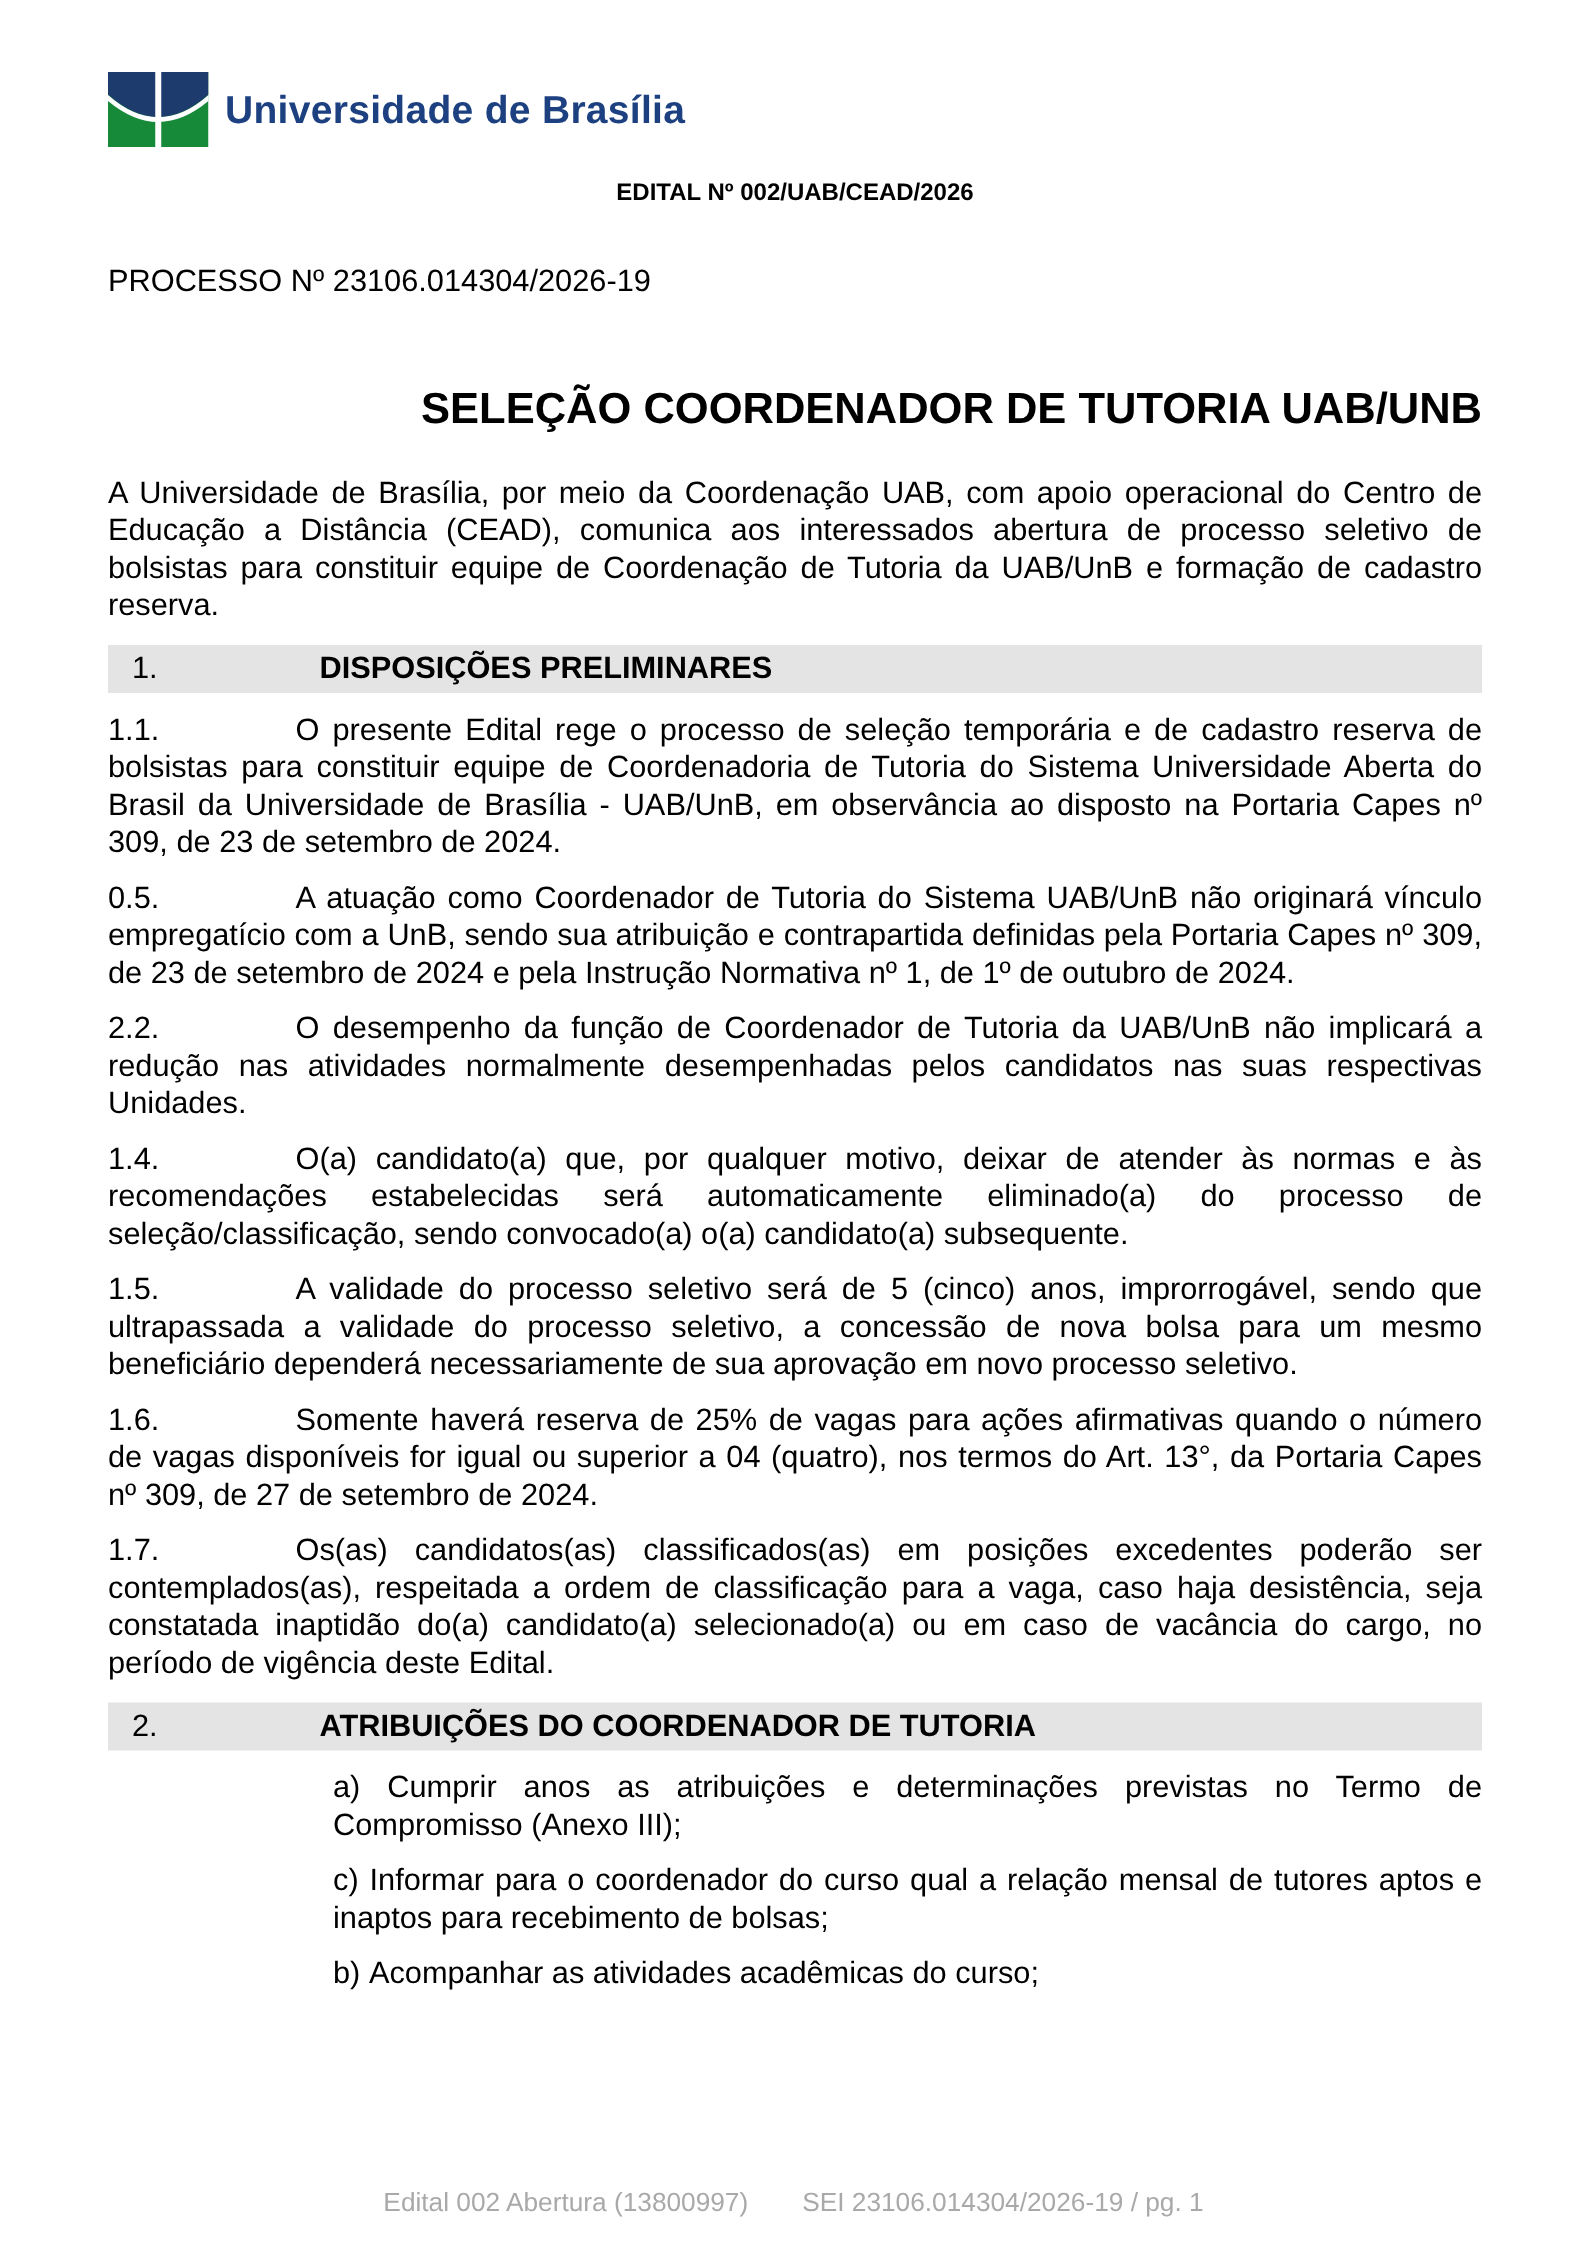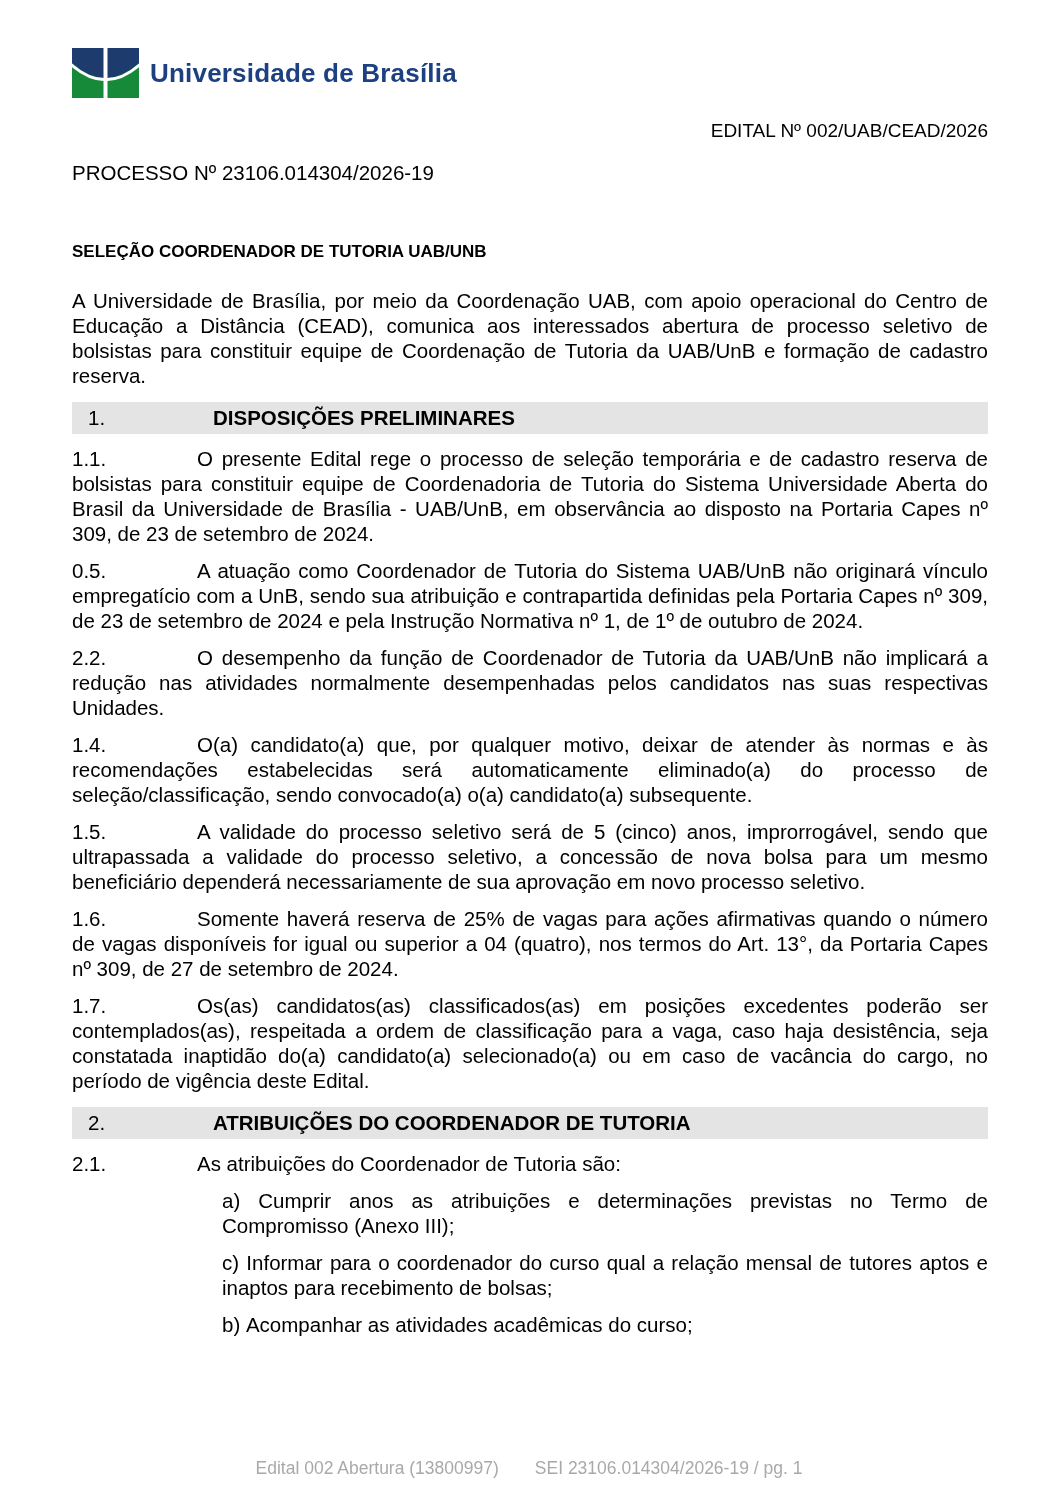--- a/index.html
+++ b/index.html
@@ -10,23 +10,23 @@
   }
   .page { position:absolute; inset:0; padding:48px 70px 0 72px; }
 
   .logo-row { display:flex; align-items:center; gap:11px; height:50px; }
   .logo-mark { width:67px; height:50px; display:block; }
   .org-name {
     font-size:26px; font-weight:bold; color:var(--org-blue,#1c4080);
     letter-spacing:0.2px; white-space:nowrap;
   }
 
-  .doc-title   { text-align:right; font-weight:normal; font-size:19px; margin-top:22px; }
-  .process     { font-size:20.5px; margin-top:19px; }
-  .subtitle    { text-align:left; font-weight:bold; font-size:17px; margin-top:57px; }
+  .doc-title   { text-align:center; font-weight:bold; font-size:16px; margin-top:22px; }
+  .process     { font-size:20.5px; margin-top:38px; }
+  .subtitle    { text-align:right; font-weight:bold; font-size:29px; margin-top:57px; }
 
   .doc-body { margin-top:26px; font-size:20.5px; line-height:25px; }
   .doc-body p.par { text-align:justify; margin-bottom:12px; }
   .num { display:inline-block; width:125px; }
 
   .sec-bar {
     background:var(--heading-bg,#e4e4e4);
     padding:3px 0 4px 16px; margin:14px 0 12px 0;
     font-size:20.5px; line-height:25px;
   }
@@ -66,21 +66,20 @@
     <div>
         <div class="sec-bar"><span class="num">1.</span><span class="sec-title">DISPOSIÇÕES PRELIMINARES</span></div>
         <p class="par"><span class="num">1.1.</span><span>O presente Edital rege o processo de seleção temporária e de cadastro reserva de bolsistas para constituir equipe de Coordenadoria de Tutoria do Sistema Universidade Aberta do Brasil da Universidade de Brasília - UAB/UnB, em observância ao disposto na Portaria Capes nº 309, de 23 de setembro de 2024.</span></p>
         <p class="par"><span class="num">0.5.</span><span>A atuação como Coordenador de Tutoria do Sistema UAB/UnB não originará vínculo empregatício com a UnB, sendo sua atribuição e contrapartida definidas pela Portaria Capes nº 309, de 23 de setembro de 2024 e pela Instrução Normativa nº 1, de 1º de outubro de 2024.</span></p>
         <p class="par"><span class="num">2.2.</span><span>O desempenho da função de Coordenador de Tutoria da UAB/UnB não implicará a redução nas atividades normalmente desempenhadas pelos candidatos nas suas respectivas Unidades.</span></p>
         <p class="par"><span class="num">1.4.</span><span>O(a) candidato(a) que, por qualquer motivo, deixar de atender às normas e às recomendações estabelecidas será automaticamente eliminado(a) do processo de seleção/classificação, sendo convocado(a) o(a) candidato(a) subsequente.</span></p>
         <p class="par"><span class="num">1.5.</span><span>A validade do processo seletivo será de 5 (cinco) anos, improrrogável, sendo que ultrapassada a validade do processo seletivo, a concessão de nova bolsa para um mesmo beneficiário dependerá necessariamente de sua aprovação em novo processo seletivo.</span></p>
         <p class="par"><span class="num">1.6.</span><span>Somente haverá reserva de 25% de vagas para ações afirmativas quando o número de vagas disponíveis for igual ou superior a 04 (quatro), nos termos do Art. 13°, da Portaria Capes nº 309, de 27 de setembro de 2024.</span></p>
         <p class="par"><span class="num">1.7.</span><span>Os(as) candidatos(as) classificados(as) em posições excedentes poderão ser contemplados(as), respeitada a ordem de classificação para a vaga, caso haja desistência, seja constatada inaptidão do(a) candidato(a) selecionado(a) ou em caso de vacância do cargo, no período de vigência deste Edital.</span></p>
         <div class="sec-bar"><span class="num">2.</span><span class="sec-title">ATRIBUIÇÕES DO COORDENADOR DE TUTORIA</span></div>
-        <p class="par"><span class="num">2.1.</span><span>As atribuições do Coordenador de Tutoria são:</span></p>
         <p class="par subitem"><span>a)</span>&nbsp;<span>Cumprir anos as atribuições e determinações previstas no Termo de Compromisso (Anexo III);</span></p>
         <p class="par subitem"><span>c)</span>&nbsp;<span>Informar para o coordenador do curso qual a relação mensal de tutores aptos e inaptos para recebimento de bolsas;</span></p>
         <p class="par subitem"><span>b)</span>&nbsp;<span>Acompanhar as atividades acadêmicas do curso;</span></p>
       </div>
   </div>
 
   <div class="page-footer">
     <span>Edital 002 Abertura (13800997)</span>
     <span>SEI 23106.014304/2026-19 / pg. 1</span>
   </div>

